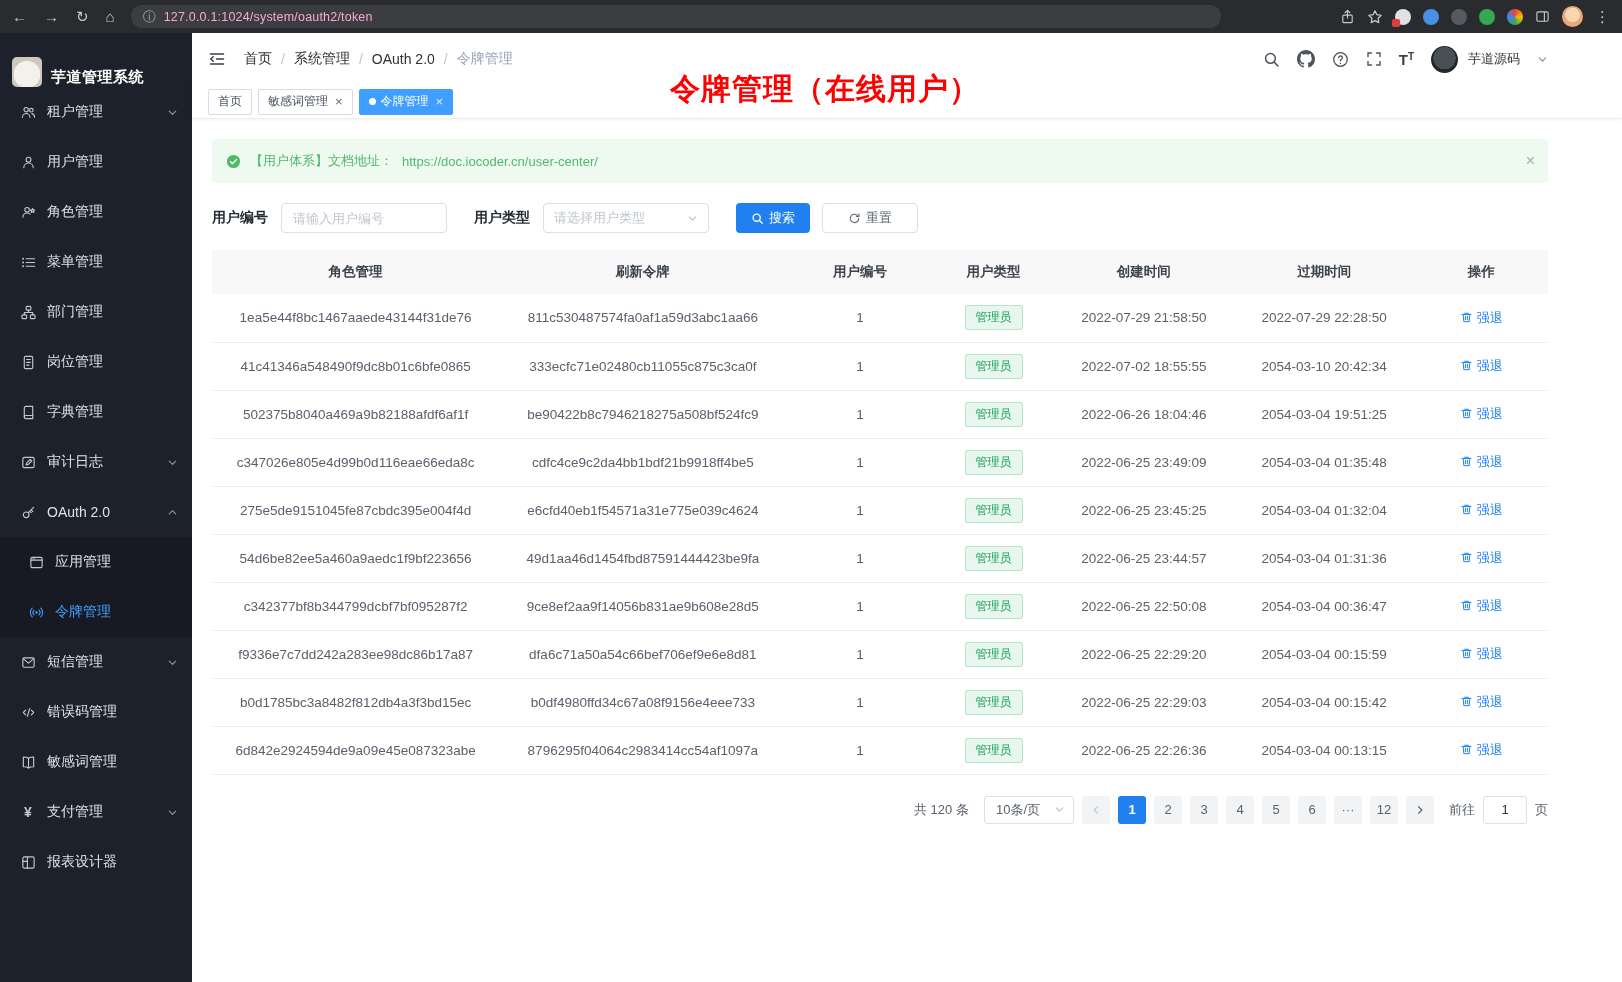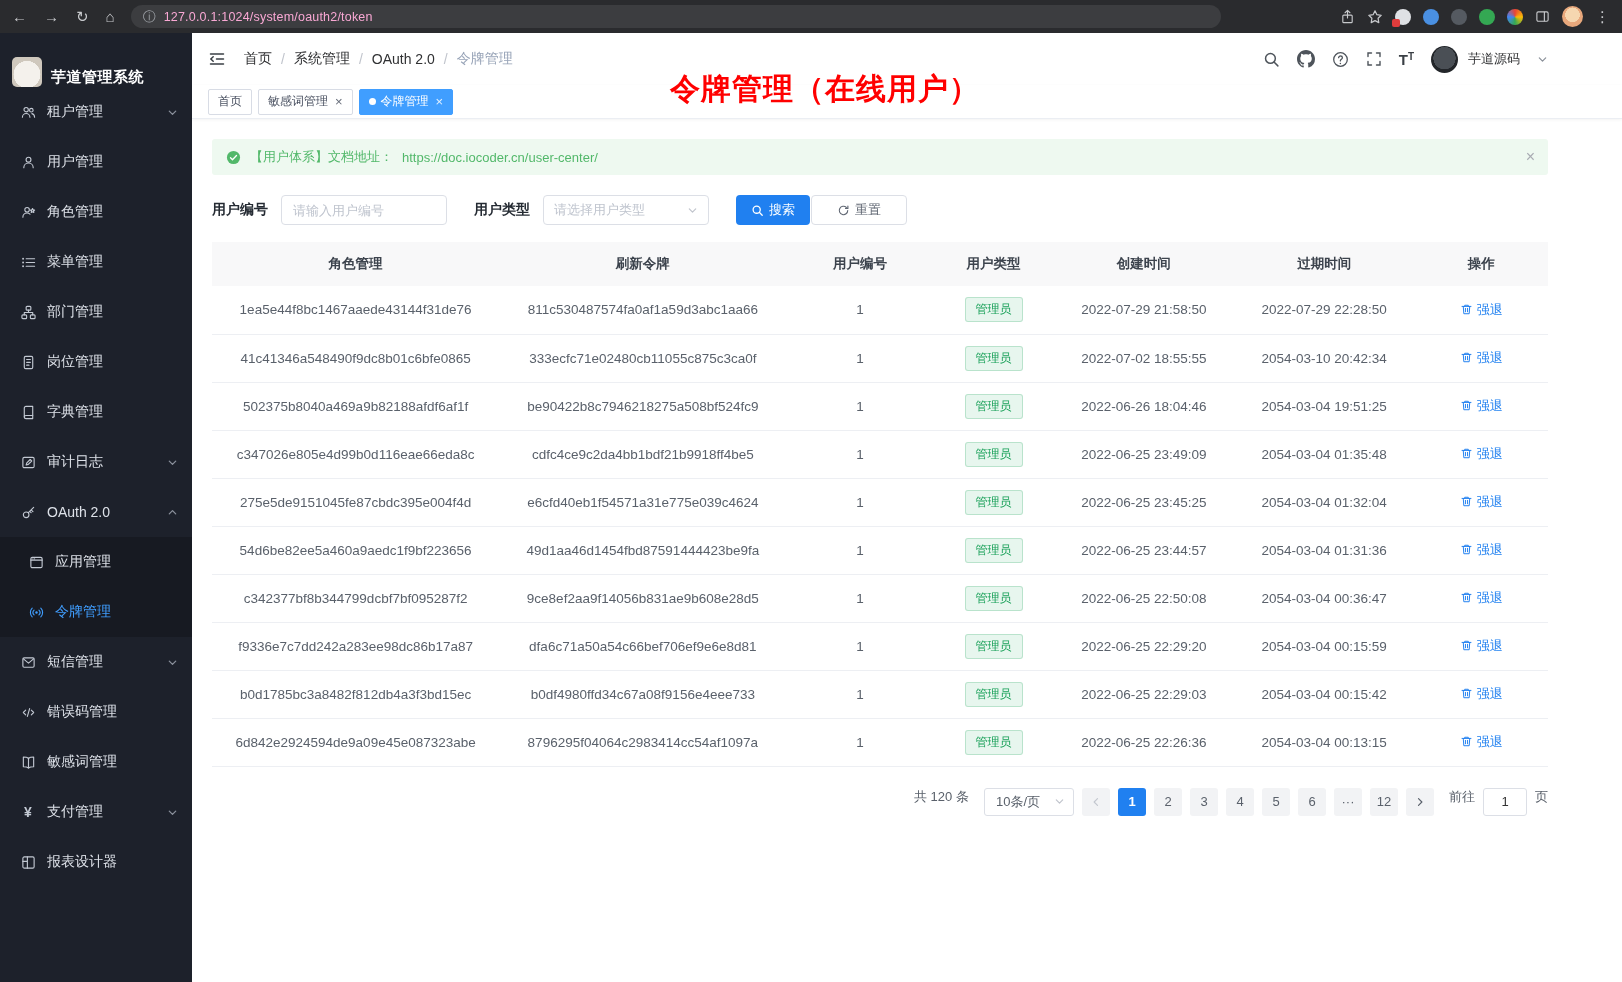--- a/index.html
+++ b/index.html
@@ -59,44 +59,44 @@
   .annotation{position:absolute;left:478px;top:36px;font-size:30px;font-weight:700;color:var(--annotation-red,#ff0000);letter-spacing:1px;z-index:5;pointer-events:none}
 
   .tabbar{height:34px;display:flex;align-items:center;gap:6px;padding:0 16px;border-bottom:1px solid #ebeef3;box-shadow:0 1px 3px rgba(0,0,0,.05);flex-shrink:0}
   .tab{height:26px;display:inline-flex;align-items:center;gap:5px;padding:0 9px;border:1px solid #d8dce5;background:#fff;color:#495060;font-size:12px;cursor:pointer;border-radius:2px}
   .tab.active{background:var(--accent,#409eff);border-color:var(--accent,#409eff);color:#fff}
   .tab-dot{width:7px;height:7px;border-radius:50%;background:#fff}
   .tab-close{font-size:13px;line-height:1;margin-left:2px;opacity:.85;cursor:pointer}
 
   .content{flex:1;padding:20px 74px 0 20px;overflow:hidden}
 
-  .alert{height:36px;background:var(--alert-bg,#eef9f0);border-radius:3px;display:flex;align-items:center;gap:9px;padding:0 14px;position:relative;font-size:13px}
+  .alert{height:44px;background:var(--alert-bg,#eef9f0);border-radius:3px;display:flex;align-items:center;gap:9px;padding:0 14px;position:relative;font-size:13px}
   .check{display:inline-flex;color:var(--alert-green,#52b86a)}
   .alert-text{color:var(--alert-green,#52b86a)}
   .alert-link{color:var(--alert-green,#52b86a);text-decoration:none;cursor:pointer}
   .alert-close{position:absolute;right:13px;color:#a8abb2;font-size:16px;cursor:pointer}
 
   .filters{display:flex;align-items:center;margin-top:20px;font-size:14px}
   .flabel{font-weight:700;color:#252b33;margin-right:13px}
   .finput{width:166px;height:30px;border:1px solid #dcdfe6;border-radius:4px;padding:0 11px;font-size:13px;color:#333;outline:none;font-family:inherit;margin-right:27px}
   .finput::placeholder{color:#bfc4ce}
   .fselect{width:166px;height:30px;border:1px solid #dcdfe6;border-radius:4px;padding:0 10px;display:flex;align-items:center;justify-content:space-between;cursor:pointer;margin-right:27px;background:#fff}
   .fph{color:#bfc4ce;font-size:13px}
   .scaret{color:#c0c4cc;display:inline-flex}
   .btn{height:30px;border-radius:4px;display:inline-flex;align-items:center;gap:5px;font-size:13px;cursor:pointer;font-family:inherit;border:none}
-  .btn-primary{background:var(--primary,#2080f0);color:#fff;padding:0 15px;margin-right:1px}
+  .btn-primary{background:var(--primary,#2080f0);color:#fff;padding:0 15px;margin-right:12px}
   .btn-plain{background:#fff;color:#5f6672;border:1px solid #dcdfe6;padding:0 25px}
 
   .data-table{width:100%;border-collapse:collapse;margin-top:17px;table-layout:fixed}
   .data-table th{height:44px;background:#f8f8f9;color:#3c434d;font-size:13.5px;font-weight:700;text-align:center}
   .data-table td{height:48px;border-bottom:1px solid #edeff3;color:#5a616b;font-size:13.5px;text-align:center;overflow:hidden;white-space:nowrap}
   .tag-success{display:inline-block;padding:3px 10px;border-radius:3px;background:#e7f6ee;border:1px solid rgba(24,160,88,.22);color:var(--success,#18a058);font-size:12px}
   .force-logout{color:var(--primary,#2080f0);display:inline-flex;align-items:center;gap:4px;cursor:pointer;font-size:13px;text-decoration:none}
 
-  .pagination{display:flex;justify-content:flex-end;gap:8px;margin-top:21px;font-size:13px;color:#5a616b}
+  .pagination{display:flex;align-items:center;justify-content:flex-end;gap:8px;margin-top:21px;font-size:13px;color:#5a616b}
   .pg-total{margin-right:7px}
   .pg-size{height:28px;border:1px solid #dcdfe6;border-radius:3px;display:inline-flex;align-items:center;gap:14px;padding:0 8px 0 11px;cursor:pointer}
   .pg-pages{display:flex;gap:8px}
   .page-btn{min-width:28px;height:28px;padding:0 6px;border:none;border-radius:3px;background:#f2f3f5;color:#5a616b;font-size:13px;cursor:pointer;display:inline-flex;align-items:center;justify-content:center;font-family:inherit}
   .page-btn.active{background:var(--primary,#2080f0);color:#fff;font-weight:700}
   .page-btn.arrow.disabled{color:#c3c7cf;cursor:default}
   .pg-goto-label{margin-left:7px}
   .pg-goto-input{width:44px;height:28px;border:1px solid #dcdfe6;border-radius:3px;text-align:center;font-size:13px;color:#333;outline:none;font-family:inherit}
 </style>
 </head>

